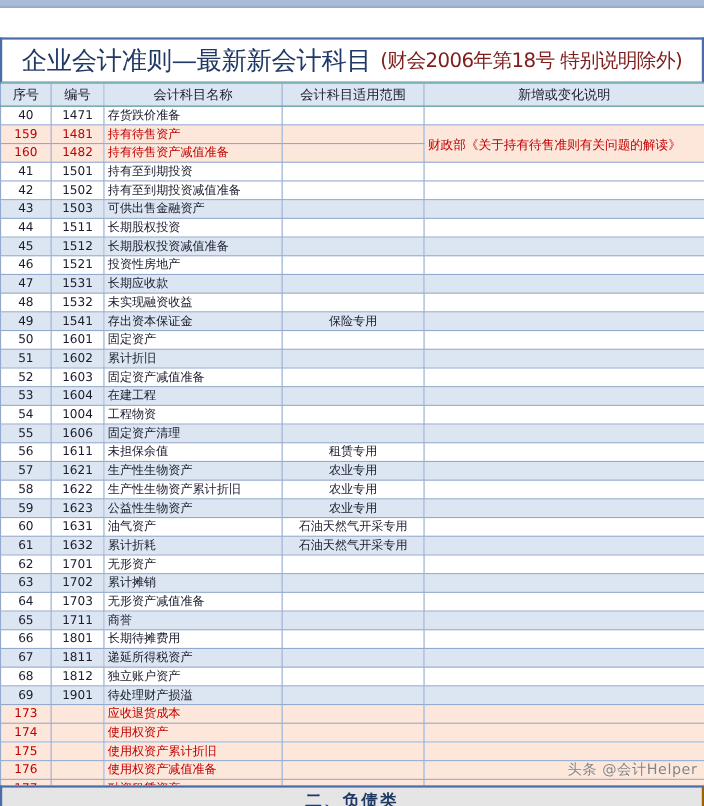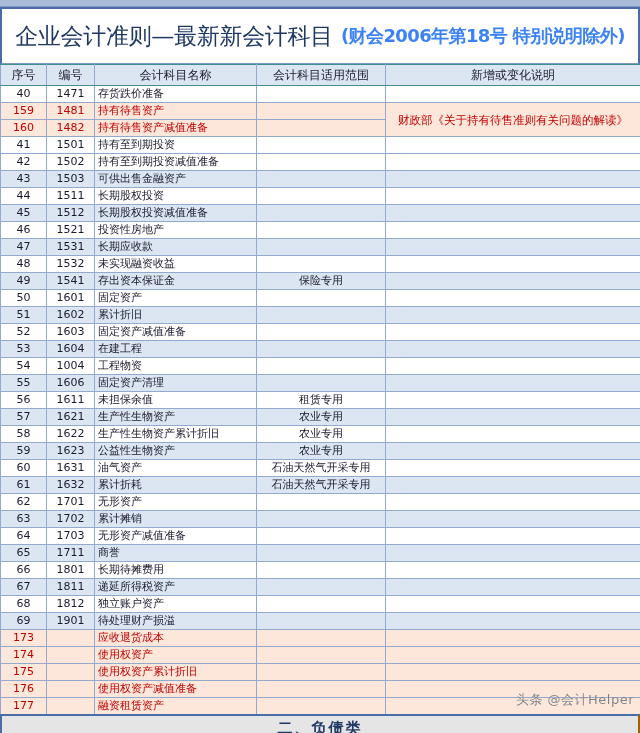--- a/index.html
+++ b/index.html
@@ -25,45 +25,46 @@
   
   .top-band {
     height: 7px;
     background: #a8bbd9;
     border-bottom: 1px solid #7f99c4;
     box-sizing: border-box;
   }
 
   
   .title-bar {
-    height: 57px;
+    height: 41px;
     background: #ffffff;
     border-top: 2px solid #4a6da7;
     border-bottom: 1px solid #7f99c4;
     border-left: 2px solid #4a6da7;
     border-right: 2px solid #4a6da7;
     box-sizing: border-box;
     display: flex;
     align-items: center;
     justify-content: center;
     white-space: nowrap;
     overflow: hidden;
+    margin-top: 27px;
   }
   .title-main {
     font-family: "DejaVu Serif", "Liberation Serif", serif;
     font-size: 23px;
     font-weight: 400;
     color: #1f3864;
     letter-spacing: -0.3px;
   }
   .title-sub {
     font-family: "DejaVu Sans", "Liberation Sans", sans-serif;
     font-size: 18px;
-    font-weight: 700;
-    color: #3b82f6;
+    font-weight: 400;
+    color: #7f1d1d;
     margin-left: 8px;
     letter-spacing: -0.6px;
   }
 
   
   table.grid {
     border-collapse: collapse;
     width: 640px;
     table-layout: fixed;
     font-size: 11px;
@@ -110,21 +111,20 @@
   tr.b  td { background: #dce6f2; }
   tr.r  td { background: #fde6da; }
 
   tr.r td { color: #c00000; }
   tr.r td.num { color: #c00000; }
 
   
   td.note {
     background: #fde6da;
     color: #c00000;
-    text-align: center;
     font-size: 11.5px;
     vertical-align: middle;
   }
 
   
   .watermark {
     position: absolute;
     right: 6px;
     bottom: 24px;
     font-size: 13px;

